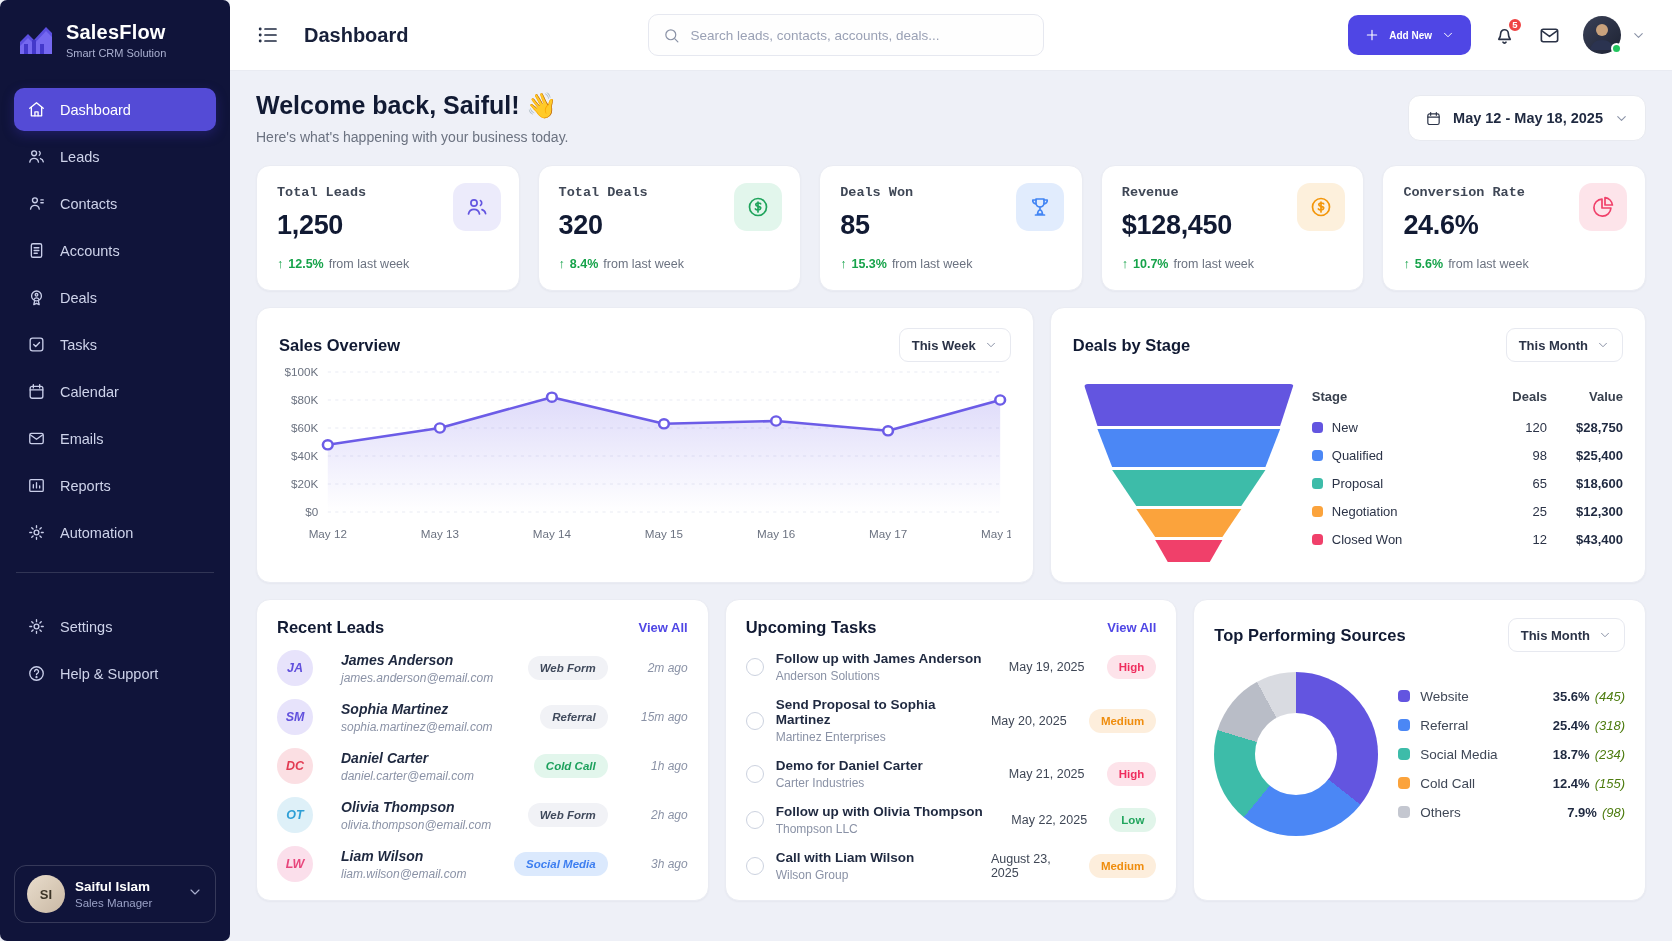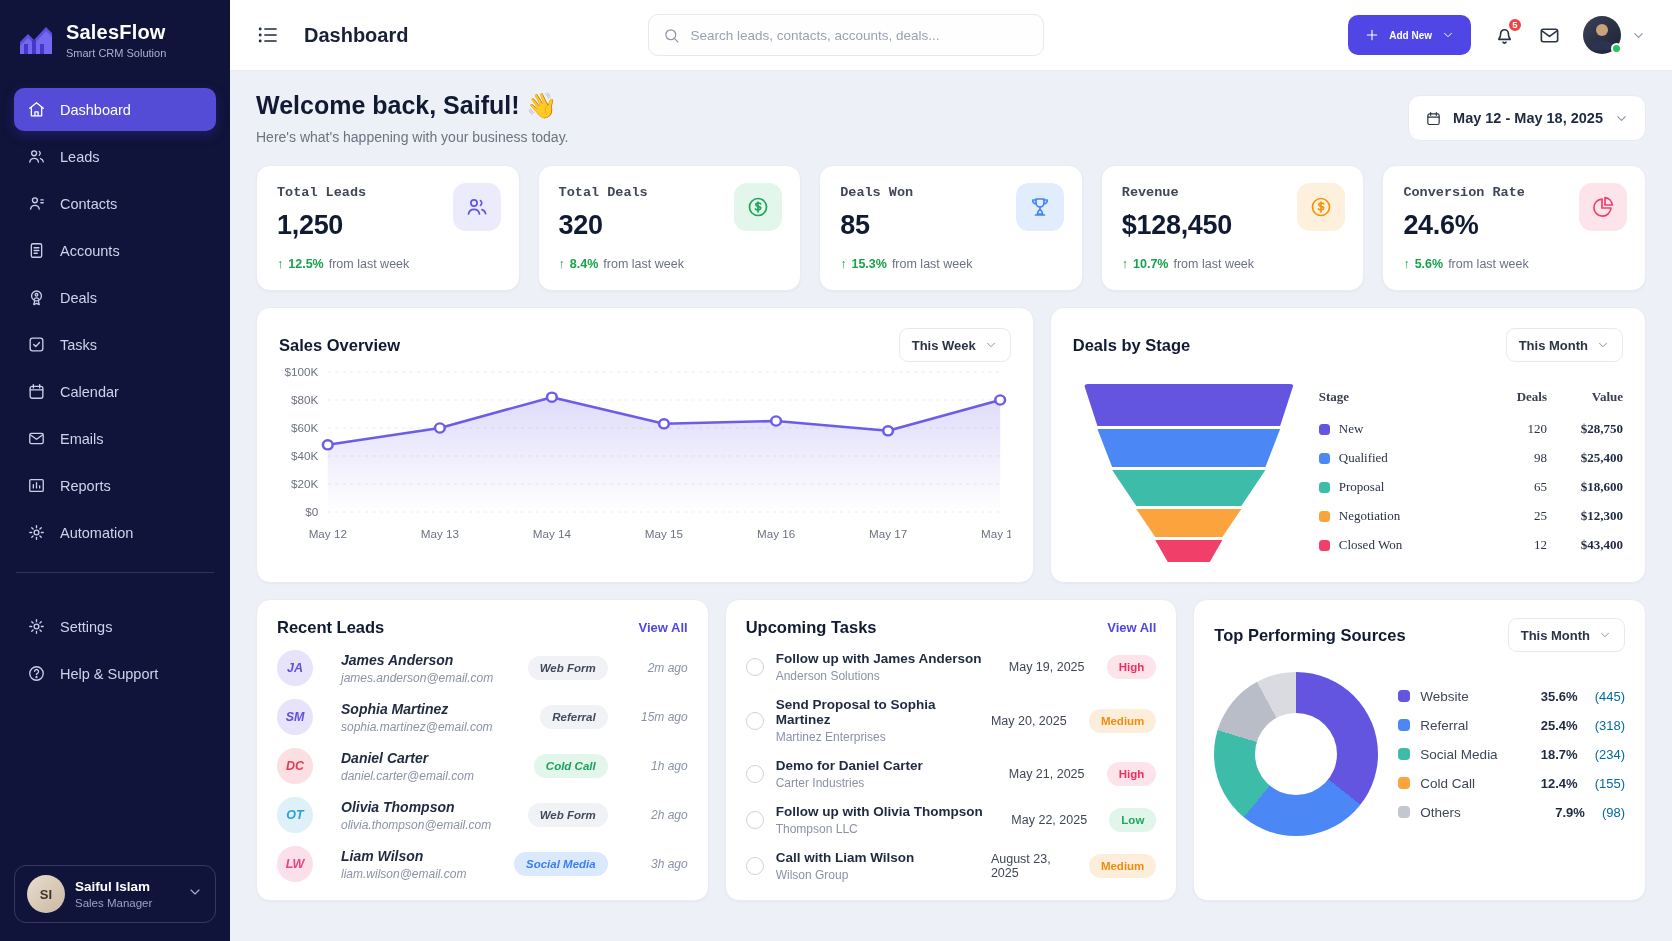--- a/index.html
+++ b/index.html
@@ -1,20 +1,20 @@
 <!DOCTYPE html>
 <html><head>
 <meta charset="utf-8">
 <style>
   * { margin:0; padding:0; box-sizing:border-box; }
   html,body { width:1672px; height:941px; overflow:hidden; font-family:"Liberation Sans", sans-serif; background:#eef0f7; }
   .app { display:flex; width:100%; height:100%; }
 
   
-  .sidebar { width:230px; min-width:230px; height:100%; background:#10143a; display:flex; flex-direction:column; color:#dfe2f2; }
+  .sidebar { width:230px; min-width:230px; height:100%; background:#10143a; display:flex; flex-direction:column; color:#dfe2f2;border-radius:7px; }
   .logo-row { display:flex; align-items:center; gap:10px; padding:20px 18px 10px 16px; }
   .logo-mark { width:40px; height:40px; flex:0 0 auto; }
   .logo-name { font-size:20px; font-weight:700; color:#ffffff; letter-spacing:.2px; }
   .logo-tag { font-size:11px; color:#aab0d0; margin-top:3px; }
   .nav { margin-top:18px; padding:0 14px; display:flex; flex-direction:column; gap:4px; }
   .nav-item { display:flex; align-items:center; gap:14px; height:43px; padding:0 12px; border-radius:10px; cursor:pointer; color:#ced3ea; font-size:14.5px; }
   .nav-item .ic { width:20px; height:20px; display:flex; align-items:center; justify-content:center; color:#c9cee9; }
   .nav-item.active { background:#544bd6; color:#ffffff; box-shadow:0 4px 12px rgba(60,50,180,.35); }
   .nav-item.active .ic { color:#ffffff; }
   .nav-item svg { width:19px; height:19px; }
@@ -71,21 +71,21 @@
   .card-head { display:flex; align-items:center; justify-content:space-between; }
   .card-title { font-size:16.5px; font-weight:700; color:#111a33; }
   .filter-chip { background:#fff; border:1px solid #e7e9f0; border-radius:9px; height:34px; padding:0 12px; display:flex; align-items:center; gap:8px; font-size:13px; font-weight:600; color:#2b3347; cursor:pointer; }
   .filter-chip .chev { color:#8a92a6; }
   .view-all { font-size:13px; font-weight:700; color:#4f46e5; cursor:pointer; }
 
   .charts-row { display:flex; gap:16px; margin-top:16px; }
   .sales-card { flex:1.33; padding:20px 22px 14px 22px; }
   .stage-card { flex:1; padding:20px 22px; }
 
-  .stage-body { display:flex; margin-top:18px; gap:14px;font-family:Liberation Serif, serif; }
+  .stage-body { display:flex; margin-top:18px; gap:7px; }
   .funnel-col { width:232px; display:flex; flex-direction:column; align-items:center; gap:3px; padding-top:4px; }
   .funnel-seg { width:210px; }
   .stage-table { flex:1; padding-top:2px; }
   .stage-grid { display:grid; grid-template-columns:1fr 54px 76px; align-items:center; padding:6.5px 0; }
   .stage-grid.header { color:#39414f; font-size:13px; font-weight:700; padding-bottom:10px; }
   .stage-name { display:flex; align-items:center; gap:9px; font-size:13px; color:#2b3347; }
   .stage-dot { width:11px; height:11px; border-radius:3.5px; }
   .stage-deals { text-align:right; font-size:13px; color:#2b3347; }
   .stage-value { text-align:right; font-size:13px; font-weight:700; color:#1f2940; }
 
@@ -109,21 +109,21 @@
 
   .sources-body { display:flex; align-items:center; margin-top:20px; gap:20px; }
   .donut { position:relative; width:164px; height:164px; border-radius:50%; flex:0 0 auto; }
   .donut::after { content:""; position:absolute; inset:41px; background:#fff; border-radius:50%; }
   .src-legend { flex:1; }
   .src-row { display:flex; align-items:center; justify-content:space-between; margin:14px 0; }
   .src-left { display:flex; align-items:center; gap:10px; font-size:13.5px; color:#3f4756; }
   .src-dot { width:12px; height:12px; border-radius:4px; }
   .src-right { font-size:13px; }
   .src-right b { color:#1f2940; font-weight:700; }
-  .src-right span { color:#0369a1; margin-left:17px; }
+  .src-right span { color:#4d7c0f; margin-left:5px;font-style:italic; }
 
   svg.stroke { fill:none; stroke:currentColor; stroke-width:1.7; stroke-linecap:round; stroke-linejoin:round; }
 </style>
 </head>
 <body>
 
 <div class="app">
 
   <aside class="sidebar">
     <div class="logo-row">

